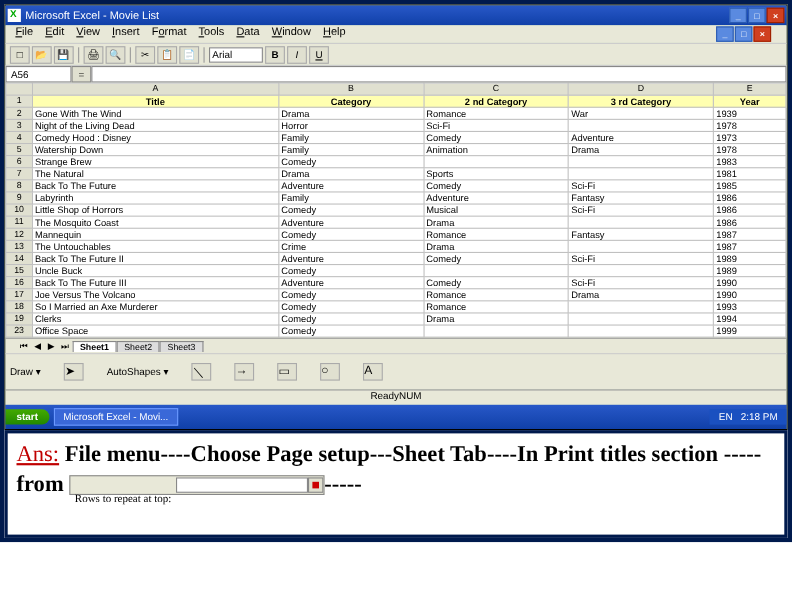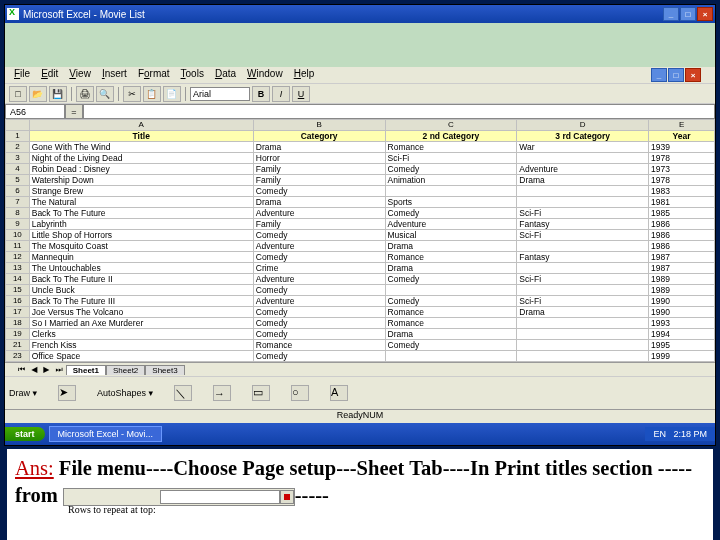--- a/index.html
+++ b/index.html
@@ -6,27 +6,27 @@
   body { font-family: Tahoma, Arial, sans-serif; font-size: 11px; background: #fff; width: 720px; }
   .slide { border: 4px solid #001a4d; }
   .excel-frame { background: #c0dcc0; border: 1px solid #000; }
   .titlebar { background: linear-gradient(#2858c8, #1040a8); color: #fff; display: flex; align-items: center; height: 18px; padding: 0 2px; font-size: 10px; }
   .titlebar .excel-icon { width: 12px; height: 12px; background: #fff; margin-right: 4px; display: inline-block; position: relative; }
   .titlebar .excel-icon::after { content: "X"; color: #0a0; font-weight: bold; position: absolute; left: 2px; top: -1px; font-size: 9px; }
   .titlebar .ttl { flex: 1; }
   .win-btns { display: flex; gap: 1px; }
   .win-btns span { width: 16px; height: 14px; background: #5a8ae0; border: 1px solid #2a5ab0; display: flex; align-items: center; justify-content: center; color: #fff; font-size: 8px; font-weight: bold; cursor: pointer; }
   .win-btns .close { background: #d04020; border-color: #a02000; }
-  .menubar { background: #e8e8d8; display: flex; gap: 1px; padding: 1px 4px; font-size: 10px; height: 16px; margin-top: 44px; }
+  .menubar { background: #e8e8d8; display: flex; gap: 1px; padding: 1px 4px; font-size: 10px; height: 16px; }
   .menubar span { padding: 0 5px; cursor: pointer; }
   .menubar span u { text-decoration: underline; }
   .toolbar { background: #e8e8d8; height: 20px; display: flex; align-items: center; gap: 2px; padding: 0 4px; border-top: 1px solid #ccc; }
   .toolbar .tbtn { width: 18px; height: 16px; background: #e0e0d0; border: 1px solid #aaa; font-size: 9px; display: flex; align-items: center; justify-content: center; }
   .toolbar .sep { width: 1px; height: 14px; background: #999; margin: 0 2px; }
-  .font-sel { width: 60px; height: 14px; background: #fff; border: 1px solid #888; font-size: 9px; padding-left: 2px; display: flex; align-items: center; }
+  .font-sel { width: 49px; height: 14px; background: #fff; border: 1px solid #888; font-size: 9px; padding-left: 2px; display: flex; align-items: center; }
   .namebox-row { background: #e8e8d8; display: flex; height: 16px; border-top: 1px solid #ccc; }
   .namebox { width: 60px; background: #fff; border: 1px solid #888; font-size: 9px; padding-left: 4px; display: flex; align-items: center; }
   .fx { width: 18px; text-align: center; border: 1px solid #888; background: #e0e0d0; font-size: 9px; display: flex; align-items: center; justify-content: center; }
   .formula { flex: 1; background: #fff; border: 1px solid #888; font-size: 9px; }
   .sheet-area { background: #fff; overflow: hidden; }
   .grid { border-collapse: collapse; width: 100%; font-size: 8.5px; }
   .grid th, .grid td { border: 1px solid #c0c0c0; padding: 0 2px; height: 10px; line-height: 10px; white-space: nowrap; }
   .grid th { background: #e0e0d0; font-weight: normal; text-align: center; font-size: 8px; }
   .grid .rowhdr { background: #e0e0d0; width: 18px; text-align: center; font-size: 8px; }
   .grid .colA { width: 170px; }
@@ -147,21 +147,21 @@
             <tr>
               <td class="rowhdr">3</td>
               <td>Night of the Living Dead</td>
               <td>Horror</td>
               <td>Sci-Fi</td>
               <td></td>
               <td>1978</td>
             </tr>
             <tr>
               <td class="rowhdr">4</td>
-              <td>Robin Dead : Disney</td>
+              <td>Comedy Hood : Disney</td>
               <td>Family</td>
               <td>Comedy</td>
               <td>Adventure</td>
               <td>1973</td>
             </tr>
             <tr>
               <td class="rowhdr">5</td>
               <td>Watership Down</td>
               <td>Family</td>
               <td>Animation</td>
@@ -272,28 +272,20 @@
               <td></td>
               <td>1993</td>
             </tr>
             <tr>
               <td class="rowhdr">19</td>
               <td>Clerks</td>
               <td>Comedy</td>
               <td>Drama</td>
               <td></td>
               <td>1994</td>
-            </tr>
-            <tr>
-              <td class="rowhdr">21</td>
-              <td>French Kiss</td>
-              <td>Romance</td>
-              <td>Comedy</td>
-              <td></td>
-              <td>1995</td>
             </tr>
             <tr>
               <td class="rowhdr">23</td>
               <td>Office Space</td>
               <td>Comedy</td>
               <td></td>
               <td></td>
               <td>1999</td>
             </tr>
           </tbody>

